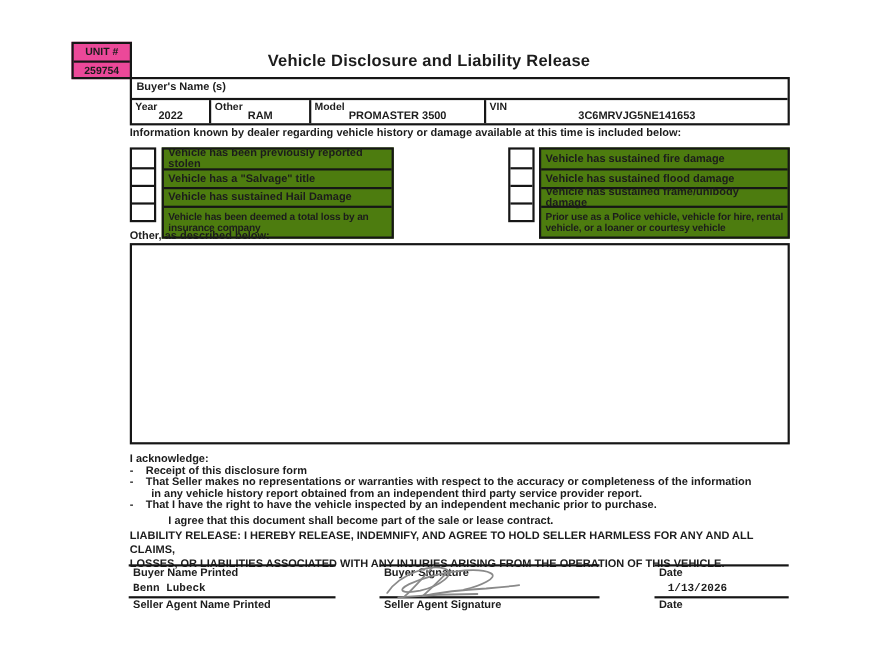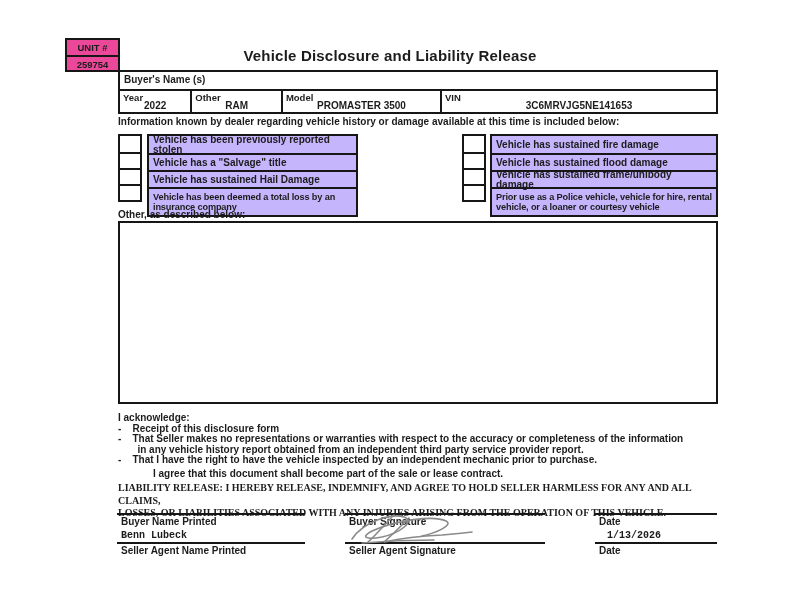--- a/index.html
+++ b/index.html
@@ -33,35 +33,35 @@
   .info-line { position:absolute; left:118px; top:116px; width:620px; font-size:10px; }
 
   
   .cbcol { position:absolute; width:24px; border:2px solid #161616; background:#fff; }
   .cbcol .cb { height:16px; }
   .cbcol .cb + .cb { border-top:2px solid #161616; }
   .cbcol-left  { left:118px; top:134px; }
   .cbcol-right { left:462px; top:134px; }
 
   
-  .dtable { position:absolute; top:134px; border:2px solid #161616; background:#c4b5fd; }
+  .dtable { position:absolute; top:134px; border:2px solid #161616; background:#4d7c0f; }
   .dtable-left  { left:147px; width:211px; }
   .dtable-right { left:490px; width:228px; }
   .dtable .drow { display:flex; align-items:center; height:17px; padding:0 4px; font-size:10px; line-height:10px; }
   .dtable .drow + .drow { border-top:2px solid #161616; }
   .dtable .drow.tall { height:28px; font-size:9.2px; letter-spacing:-0.15px; line-height:10px; }
 
   .other-label { position:absolute; left:118px; top:209px; font-size:10px; }
   .other-box { position:absolute; left:118px; top:221px; width:600px; height:183px; border:2px solid #161616; background:#fff; }
 
   
   .ack { position:absolute; left:118px; top:413px; width:620px; font-size:10px; line-height:10.5px; }
   .ack div { white-space:pre; }
   .agree-line { position:absolute; left:118px; top:468px; font-size:10px;margin-left:35px; }
-  .liability  { position:absolute; left:118px; top:482px; width:610px; font-size:10px; line-height:12.5px;font-family:Liberation Serif, serif; }
+  .liability  { position:absolute; left:118px; top:482px; width:610px; font-size:10px; line-height:12.5px; }
 
   
   .sigline { position:absolute; border-top:2px solid #161616; height:0; }
   .slA { left:117px; width:188px; }
   .slB { left:345px; width:200px; }
   .slC { left:595px; width:122px; }
   .r1 { top:513px; }
   .r2 { top:542px; }
   .siglabel { position:absolute; font-size:10px; }
   .sigvalue { position:absolute; font-size:10px;font-family:Liberation Mono, monospace; }

